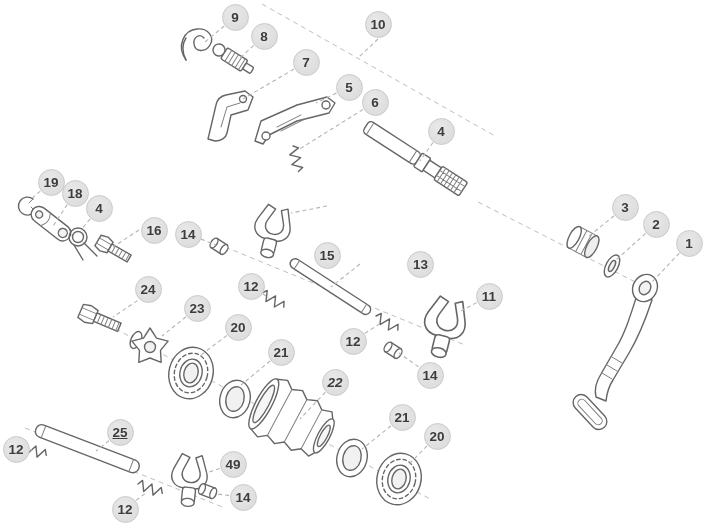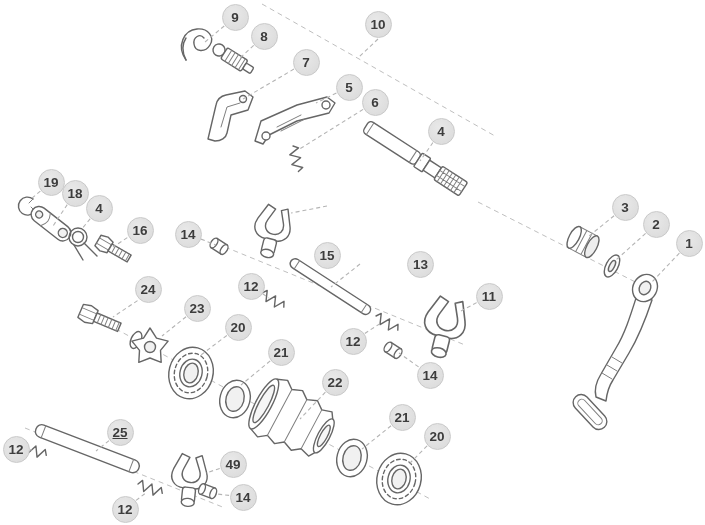--- a/index.html
+++ b/index.html
@@ -240,33 +240,33 @@
       <div class="callout" style="left: 306px; top: 62px;">7</div>
       <div class="callout" style="left: 349px; top: 87px;">5</div>
       <div class="callout" style="left: 375px; top: 102px;">6</div>
       <div class="callout" style="left: 441px; top: 131px;">4</div>
       <div class="callout" style="left: 625px; top: 207px;">3</div>
       <div class="callout" style="left: 656px; top: 224px;">2</div>
       <div class="callout" style="left: 689px; top: 243px;">1</div>
       <div class="callout" style="left: 51px; top: 182px;">19</div>
       <div class="callout" style="left: 75px; top: 193px;">18</div>
       <div class="callout" style="left: 99px; top: 208px;">4</div>
-      <div class="callout" style="left: 140px; top: 230px;">16</div>
+      <div class="callout" style="left: 154px; top: 230px;">16</div>
       <div class="callout" style="left: 327px; top: 206px; margin-top: 36px;">15</div>
       <div class="callout" style="left: 188px; top: 234px;">14</div>
       <div class="callout" style="left: 360px; top: 264px; margin-left: 47px;">13</div>
       <div class="callout" style="left: 251px; top: 286px;">12</div>
       <div class="callout" style="left: 489px; top: 296px;">11</div>
       <div class="callout" style="left: 353px; top: 341px;">12</div>
       <div class="callout" style="left: 430px; top: 375px;">14</div>
       <div class="callout" style="left: 148px; top: 289px;">24</div>
       <div class="callout" style="left: 197px; top: 308px;">23</div>
       <div class="callout" style="left: 238px; top: 327px;">20</div>
       <div class="callout" style="left: 281px; top: 352px;">21</div>
-      <div class="callout" style="left: 335px; top: 382px;">22</div>
+      <div class="callout" style="left: 335px; top: 382px; font-style: italic;">22</div>
       <div class="callout" style="left: 402px; top: 417px;">21</div>
       <div class="callout" style="left: 437px; top: 436px;">20</div>
       <div class="callout" style="left: 120px; top: 432px; text-decoration: underline;">25</div>
       <div class="callout" style="left: 16px; top: 449px;">12</div>
       <div class="callout" style="left: 233px; top: 464px;">49</div>
       <div class="callout" style="left: 243px; top: 497px;">14</div>
       <div class="callout" style="left: 125px; top: 509px;">12</div>
     </div>
 
 </div>

